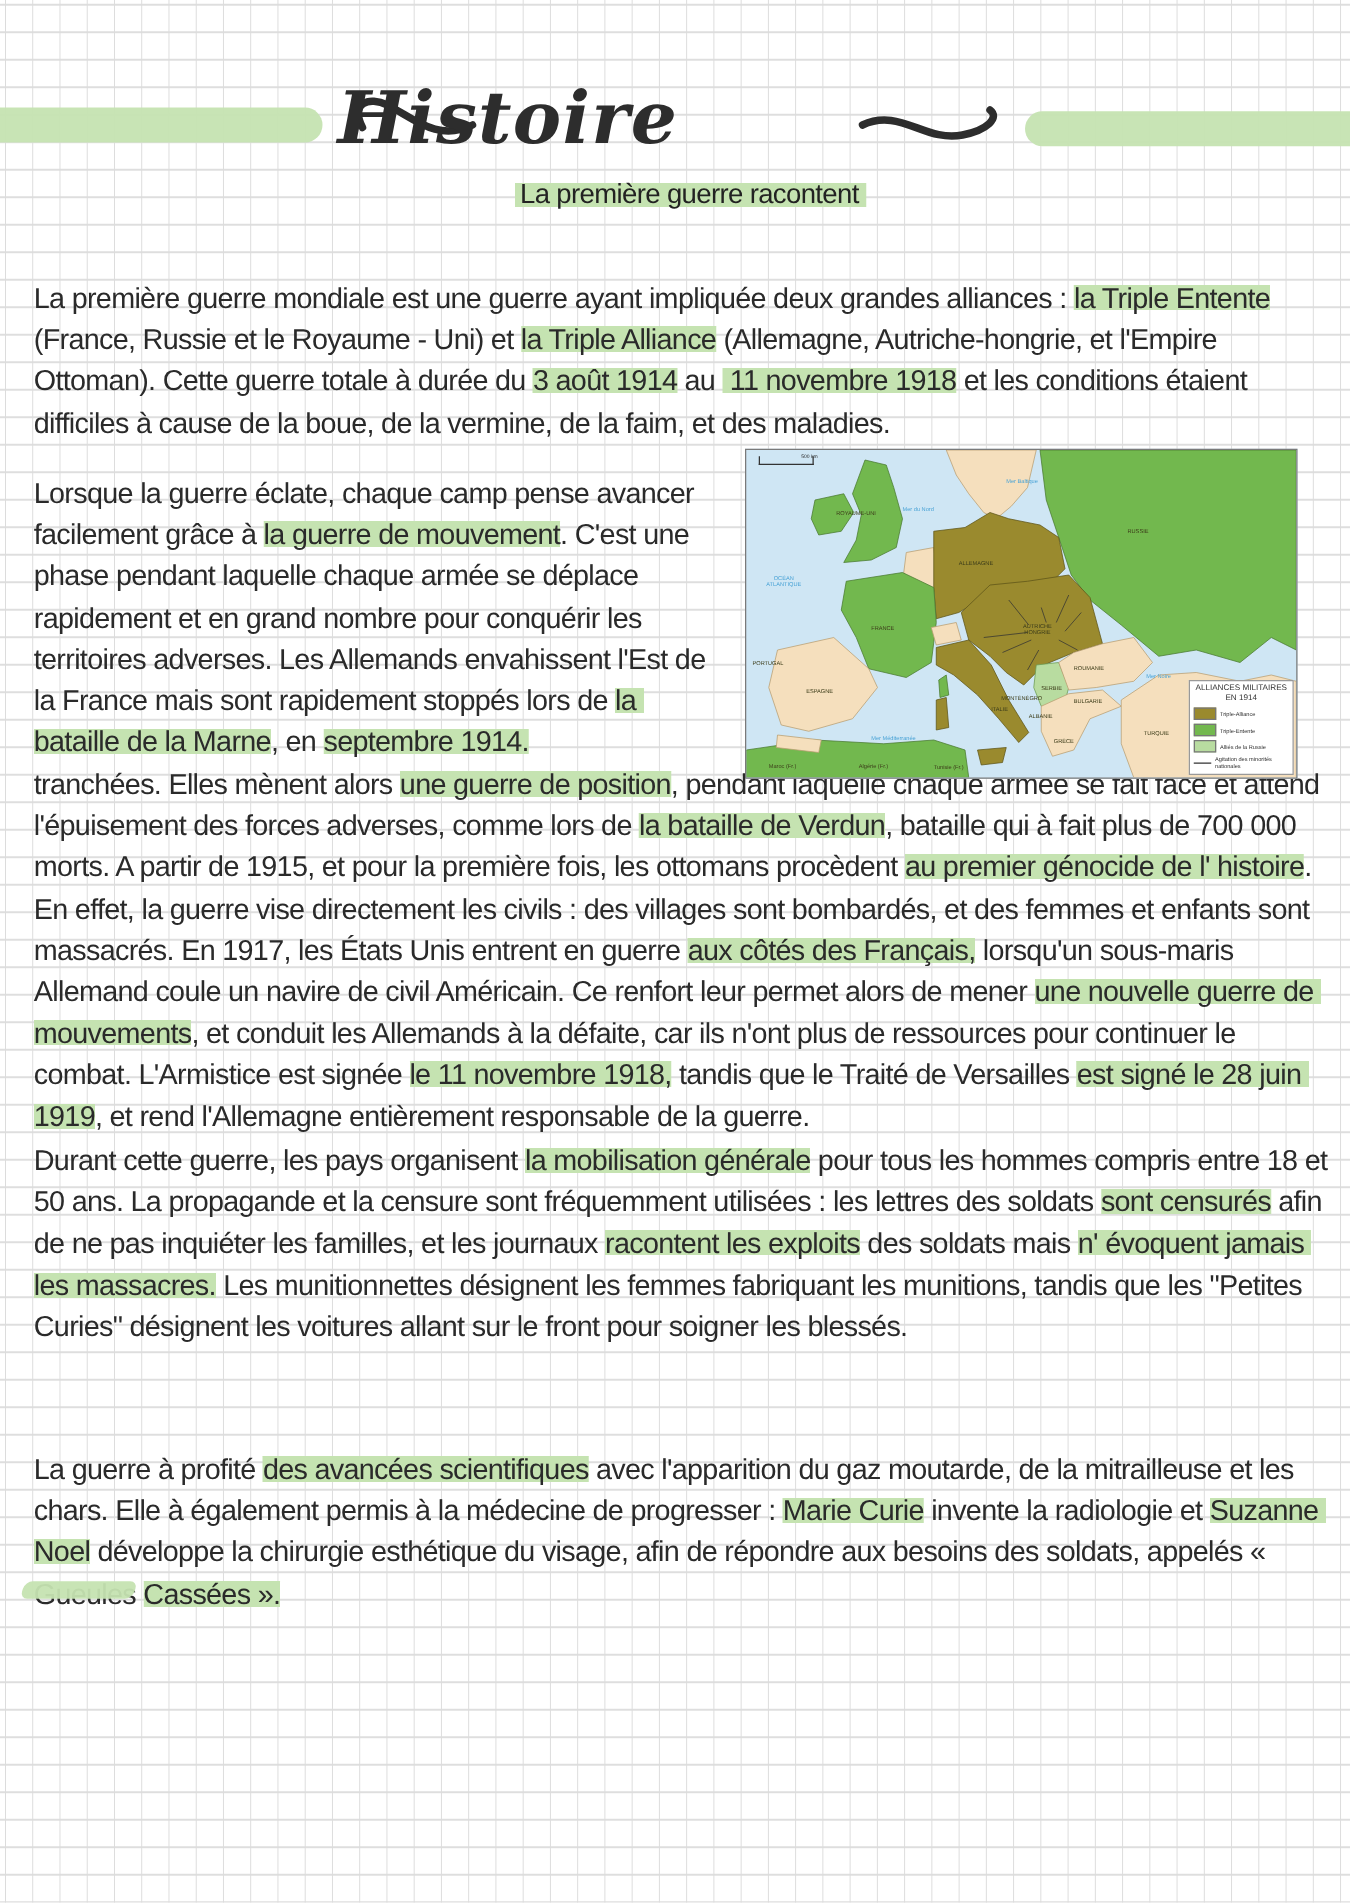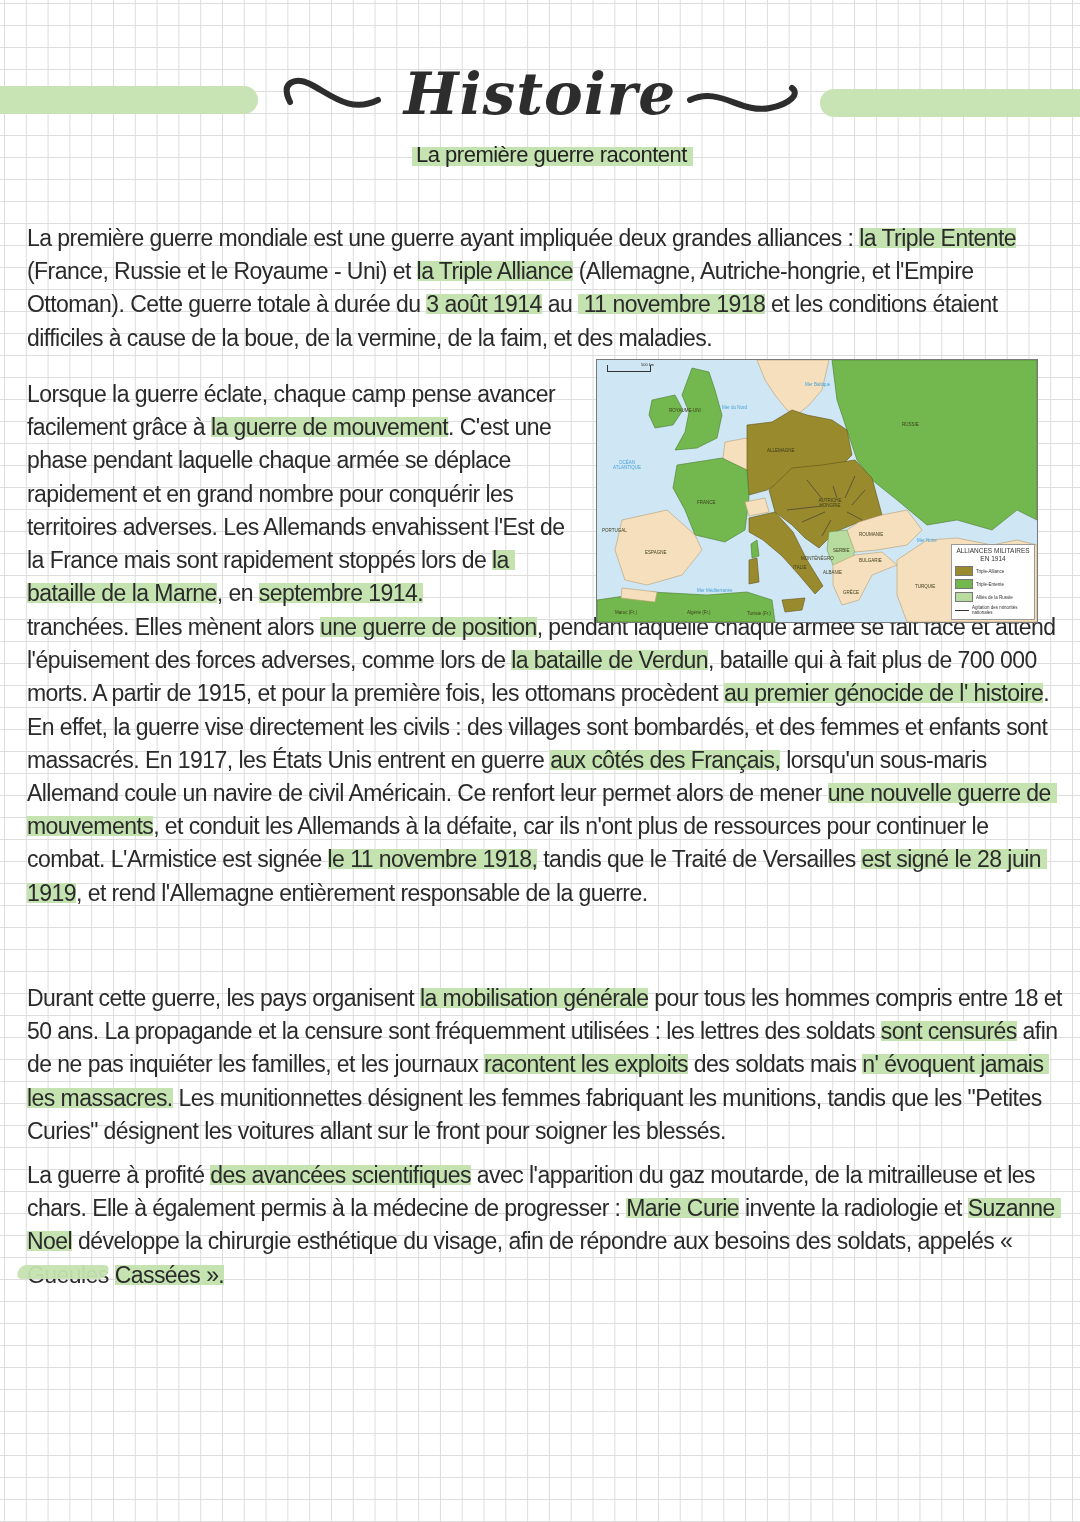--- a/index.html
+++ b/index.html
@@ -18,21 +18,21 @@
     position: absolute; height: 28px; background: #c5e3b1; opacity: 0.95;
     border-radius: 14px;
   }
   .bar-left { left: -14px; top: 86px; width: 272px; }
   .bar-right { left: 820px; top: 89px; width: 280px; }
   .bar-bottom { left: 18px; top: 1265px; width: 90px; height: 14px; border-radius: 6px; transform: skewX(-18deg); }
 
   .title-wrap { position: absolute; left: 270px; top: 52px; width: 540px; height: 90px; }
   .title-swash { position: absolute; left: 0; top: 0; }
   .title-text {
-    position: absolute; left: 0; right: 0; top: 8px; text-align: center;
+    position: absolute; left: 0; right: 0; top: 8px; text-align: left;
     font-family: "DejaVu Serif", serif; font-style: italic; font-weight: bold;
     font-size: 58px; letter-spacing: 1px; color: #2d2d2d;
   }
   .subtitle {
     position: absolute; left: 412px; top: 142px;
     font-family: "Liberation Sans Narrow", "Liberation Sans", sans-serif;
     font-size: 22px; letter-spacing: -0.5px; color: #222;
     background: linear-gradient(to bottom, transparent 18%, #c5e3b1 18%, #c5e3b1 92%, transparent 92%);
     padding: 0 6px 0 4px;
   }
@@ -44,21 +44,21 @@
     color: #2a2a2a; font-stretch: condensed;
   }
   .para span { white-space: pre-wrap; }
   .hl {
     background: linear-gradient(to bottom, transparent 12%, #c5e3b1 12%, #c5e3b1 90%, transparent 90%);
     border-radius: 3px;
   }
   .p1 { top: 222px; width: 1030px; }
   .p2 { top: 378px; width: 555px; }
   .p3 { top: 611px; width: 1040px; }
-  .p4 { top: 982px; width: 1040px; }
+  .p4 { top: 912px; width: 1040px; }
   .p5 { top: 1159px; width: 1045px; }
 
   .map {
     position: absolute; left: 596px; top: 359px; width: 440px; height: 262px;
     border: 1.5px solid #7a7a7a; background: #cfe6f4; overflow: hidden;
   }
   .map svg { position: absolute; left: 0; top: 0; }
   .legend {
     position: absolute; right: 2px; bottom: 2px; width: 84px; height: 76px;
     background: #ffffff; border: 1px solid #999; padding: 2px 3px; box-sizing: border-box;

